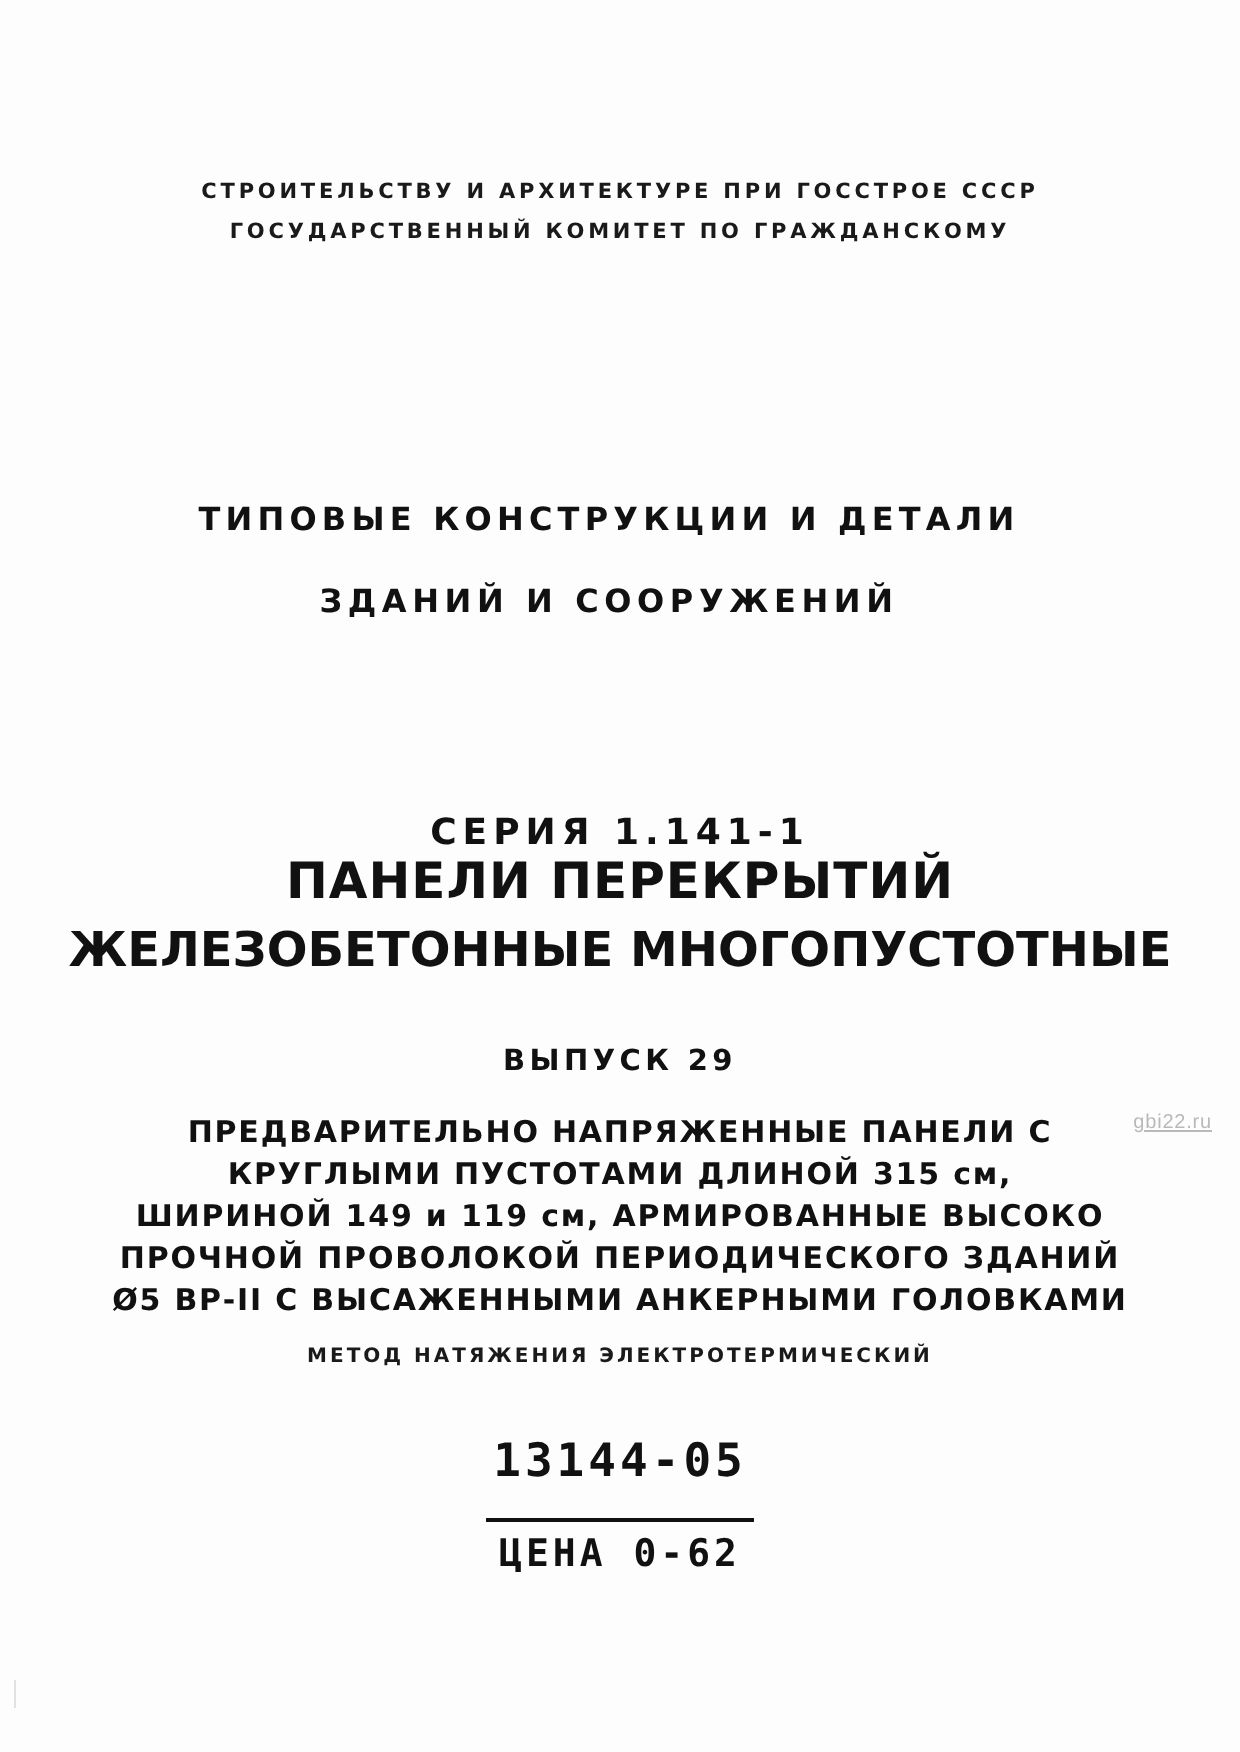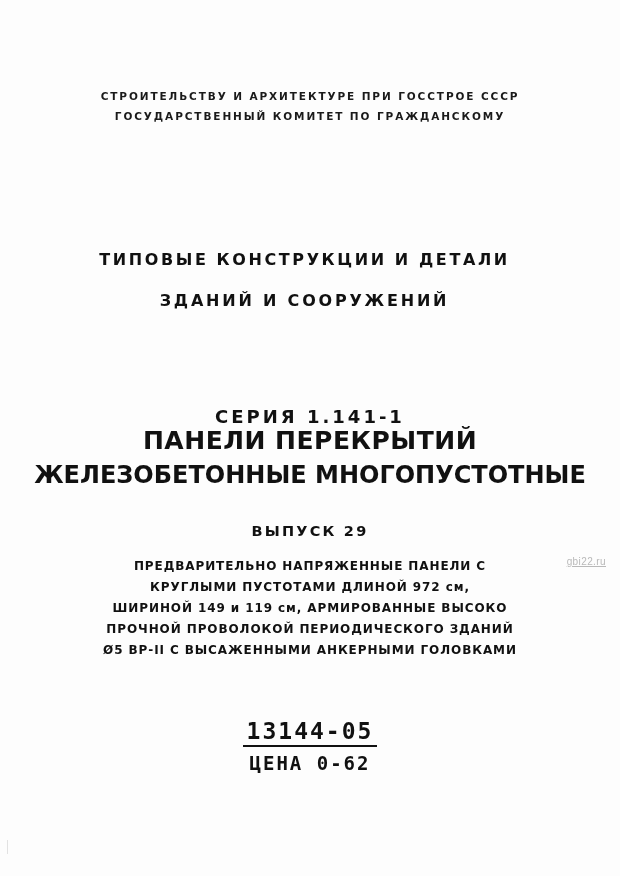--- a/index.html
+++ b/index.html
@@ -117,21 +117,21 @@
     font-weight: bold;
     letter-spacing: 2.2px;
     font-family: "DejaVu Sans", sans-serif;
   }
 
   .description {
     position: absolute;
     top: 556px;
     left: 0;
     right: 0;
-    font-size: 12px;
+    font-size: 15px;
     font-weight: bold;
     letter-spacing: 0.9px;
     line-height: 21px;
     font-family: "DejaVu Sans", sans-serif;
     color: #111;
   }
   .description div { white-space: nowrap; }
 
   .method {
     position: absolute;
@@ -151,21 +151,21 @@
     left: 0;
     right: 0;
   }
   .code {
     font-size: 23px;
     font-weight: bold;
     letter-spacing: 2px;
     font-family: "DejaVu Sans Mono", monospace;
     display: inline-block;
     position: relative;
-    padding: 0 4px 2px 4px;
+    padding: 0 4px 16px 4px;
   }
   .code::after {
     content: "";
     position: absolute;
     left: 0;
     right: 0;
     bottom: -1px;
     height: 2px;
     background: #111;
   }
@@ -217,26 +217,27 @@
 
     <div class="title-main">
       <div class="t1">ПАНЕЛИ ПЕРЕКРЫТИЙ</div>
       <div class="t2">ЖЕЛЕЗОБЕТОННЫЕ МНОГОПУСТОТНЫЕ</div>
     </div>
 
     <div class="issue">ВЫПУСК 29</div>
 
     <div class="description">
       <div>ПРЕДВАРИТЕЛЬНО НАПРЯЖЕННЫЕ ПАНЕЛИ С</div>
-      <div>КРУГЛЫМИ ПУСТОТАМИ ДЛИНОЙ 972 см,</div>
+      <div>КРУГЛЫМИ ПУСТОТАМИ ДЛИНОЙ 315 см,</div>
       <div>ШИРИНОЙ 149 и 119 см, АРМИРОВАННЫЕ ВЫСОКО</div>
       <div>ПРОЧНОЙ ПРОВОЛОКОЙ ПЕРИОДИЧЕСКОГО ЗДАНИЙ</div>
       <div>Ø5 ВР-II С ВЫСАЖЕННЫМИ АНКЕРНЫМИ ГОЛОВКАМИ</div>
     </div>
 
+    <div class="method">МЕТОД НАТЯЖЕНИЯ ЭЛЕКТРОТЕРМИЧЕСКИЙ</div>
 
     <div class="stamp-block">
       <div class="code">13144-05</div>
       <div class="price">ЦЕНА 0-62</div>
     </div>
 
     <div class="watermark">gbi22.ru</div>
     <div class="edge-mark"></div>
 
   </div>

